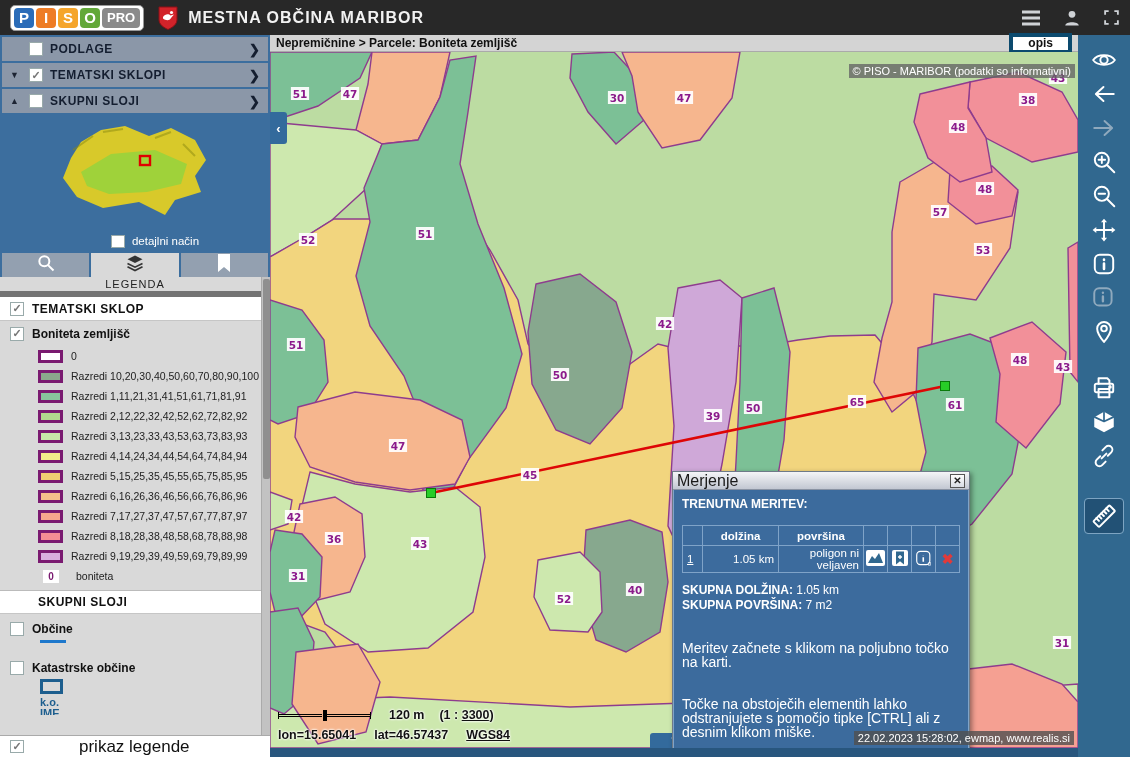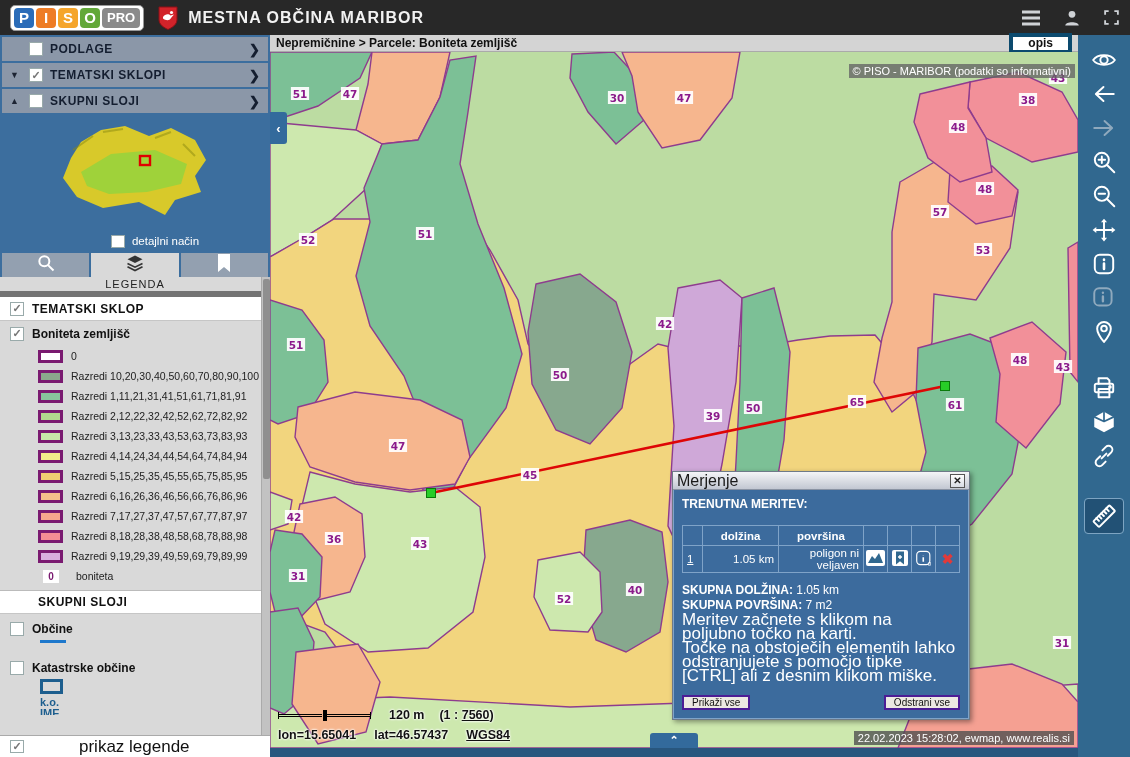--- a/index.html
+++ b/index.html
@@ -84,21 +84,21 @@
   .md-current { color:#fff; font-weight:bold; font-size:12px; margin-bottom:14px; }
   .md-table { width:100%; border-collapse:collapse; color:#fff; font-size:11.5px; margin-bottom:10px; }
   .md-table td { border:1px solid #7fa3c8; height:22px; padding:1px 4px; }
   .md-table tr.hd td { font-weight:bold; text-align:center; height:20px; }
   .md-table td.r { text-align:right; }
   .md-table td.ic { width:24px; text-align:center; padding:1px; }
   .md-num { text-decoration:underline; cursor:pointer; }
   .md-x { color:#e03a3a; font-weight:bold; font-size:14px; cursor:pointer; }
   .md-tot { color:#fff; font-size:12px; line-height:15px; }
   .md-tot b { font-weight:bold; }
-  .md-p { color:#fff; font-size:17px; margin-top:0; line-height:14px; }
+  .md-p { color:#fff; font-size:14px; margin-top:28px; line-height:14px; }
   .md-btns { display:flex; justify-content:space-between; margin-top:12px; }
   .md-btn { background:#ece9e2; border:2px solid #4c1d95; font-size:10px; color:#111; padding:0 8px; cursor:pointer; font-family:"Liberation Sans",sans-serif; }
 
   
   .toolbar { width:52px; flex:0 0 52px; background:#31688f; display:flex; flex-direction:column; align-items:center; padding-top:8px; }
   .tool { width:38px; height:34px; display:flex; align-items:center; justify-content:center; cursor:pointer; border-radius:3px; }
   .tool.active { background:rgba(10,40,70,.35); outline:1px solid #7da4c2; }
 </style>
 </head>
 <body>
@@ -443,21 +443,21 @@
 
         <div class="scalebar">
           <div class="sb-line">
             <div class="sb-seg" style="left:0"></div>
               <div class="sb-seg" style="left:48px"></div>
             <div class="sb-tick" style="left:0;top:2px;width:1px;height:7px"></div>
             <div class="sb-tick" style="left:45px;top:0;width:4px;height:11px"></div>
             <div class="sb-tick" style="left:92px;top:2px;width:1px;height:7px"></div>
           </div>
           <span class="scale-text">120 m</span>
-          <span class="scale-text"><span>(1 :</span> <span class="underline">7560</span><span>)</span></span>
+          <span class="scale-text"><span>(1 :</span> <span class="underline">3300</span><span>)</span></span>
         </div>
         <div class="coords">
           <span>lon=15.65041</span>
           <span>lat=46.57437</span>
           <span class="underline">WGS84</span>
         </div>
         <div class="timestamp">22.02.2023 15:28:02, ewmap, www.realis.si</div>
       </div>
       <div class="bottom-strip"></div>
     </div>

